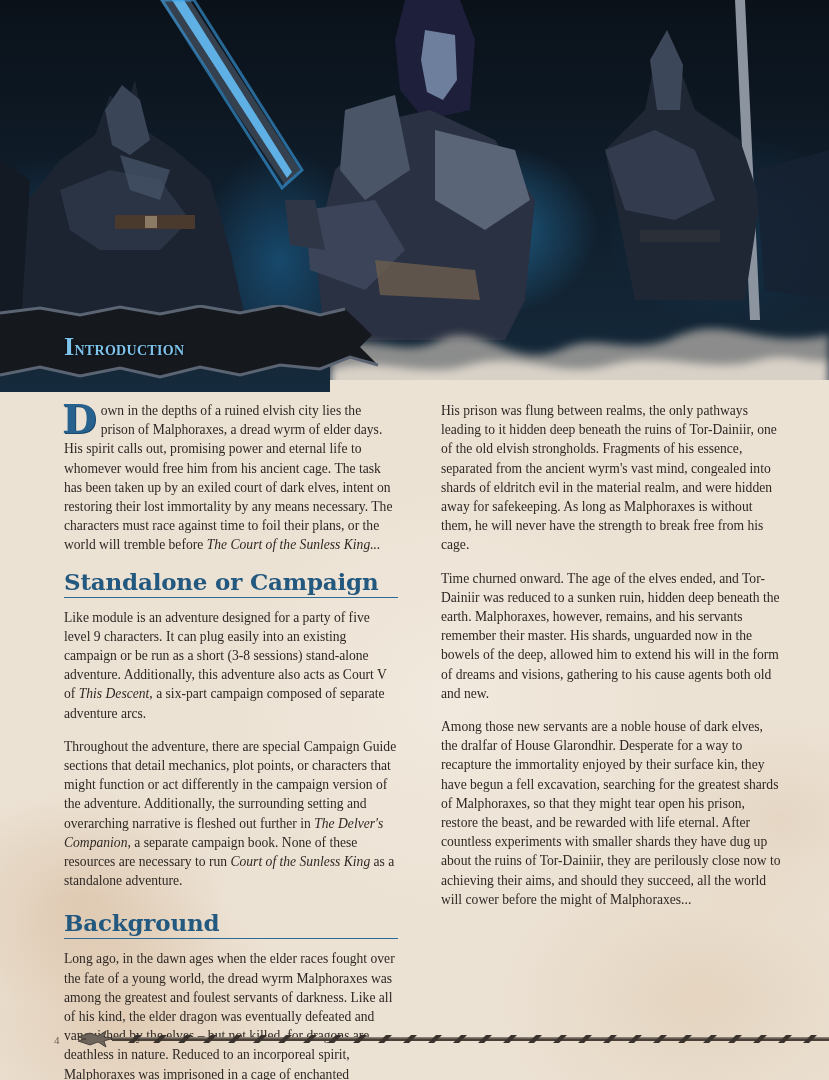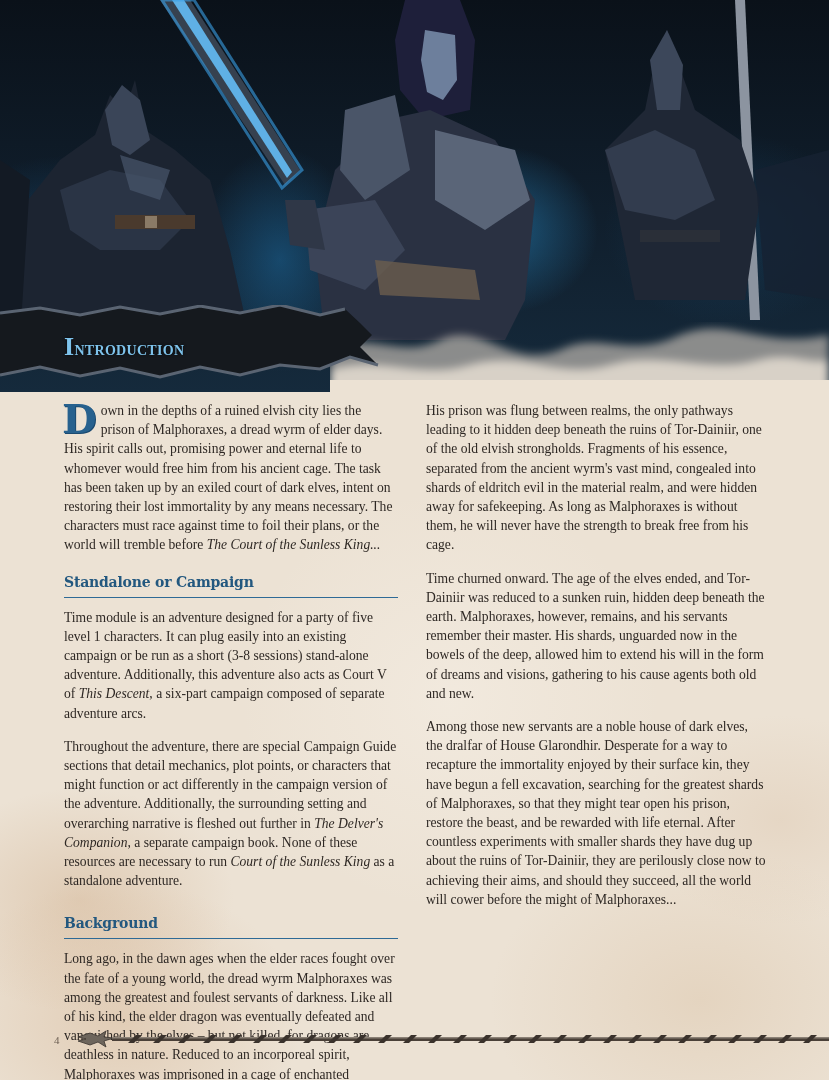--- a/index.html
+++ b/index.html
@@ -56,21 +56,21 @@
     }
     .banner-title .cap { font-size: 26px; }
 
     
     .col {
       position: absolute; top: 401px; width: 334px;
       font-size: 13.6px; line-height: 19.2px;
       color: #2e2824;
     }
     .col-left { left: 64px; }
-    .col-right { left: 426px; width: 340px; }
+    .col-right { left: 441px; width: 340px; }
     .col p { margin-bottom: 14px; }
     .col p.tight { margin-bottom: 0; }
     b { font-weight: normal; }
     i { font-style: italic; }
 
     .dropcap {
       float: left;
       font-family: "DejaVu Serif", serif;
       font-weight: bold;
       font-size: 40px;
@@ -78,21 +78,21 @@
       color: #27618e;
       margin: 2px 4px 0 -2px;
       height: 36px;
       text-shadow: 1px 1px 0 #1b4a70;
     }
 
     h2.section {
       font-family: "DejaVu Serif", serif;
       font-weight: bold;
       color: #23587f;
-      font-size: 14px;
+      font-size: 23px;
       line-height: 26px;
       padding-bottom: 2px;
       border-bottom: 1.5px solid #2e6a96;
       margin: 10px 0 10px 0;
       letter-spacing: -0.2px;
     }
 
     
     .page-num {
       position: absolute; left: 54px; top: 1034px;
@@ -180,21 +180,21 @@
 </div>
 
 <div class="col col-left">
   <p>
     <span class="dropcap">D</span><span>own in the depths of a ruined elvish city lies the prison of Malphoraxes, a dread wyrm of elder days. His spirit calls out, promising power and eternal life to whomever would free him from his ancient cage. The task has been taken up by an exiled court of dark elves, intent on restoring their lost immortality by any means necessary. The characters must race against time to foil their plans, or the world will tremble before </span><b><i>The Court of the Sunless King...</i></b>
   </p>
 
   <h2 class="section">Standalone or Campaign</h2>
 
   <p>
-    <span>Time module is an adventure designed for a party of five </span><b>level 1</b><span> characters. It can plug easily into an existing campaign or be run as a short (3-8 sessions) stand-alone adventure. Additionally, this adventure also acts as </span><b>Court V</b><span> of </span><i>This Descent</i><span>, a six-part campaign composed of separate adventure arcs.</span>
+    <span>Like module is an adventure designed for a party of five </span><b>level 9</b><span> characters. It can plug easily into an existing campaign or be run as a short (3-8 sessions) stand-alone adventure. Additionally, this adventure also acts as </span><b>Court V</b><span> of </span><i>This Descent</i><span>, a six-part campaign composed of separate adventure arcs.</span>
   </p>
 
   <p>
     <span>Throughout the adventure, there are special Campaign Guide sections that detail mechanics, plot points, or characters that might function or act differently in the campaign version of the adventure. Additionally, the surrounding setting and overarching narrative is fleshed out further in </span><i>The Delver's Companion</i><span>, a separate campaign book. None of these resources are necessary to run </span><i>Court of the Sunless King</i><span> as a standalone adventure.</span>
   </p>
 
   <h2 class="section" style="margin-top:20px;">Background</h2>
 
   <p class="tight">Long ago, in the dawn ages when the elder races fought over the fate of a young world, the dread wyrm Malphoraxes was among the greatest and foulest servants of darkness. Like all of his kind, the elder dragon was eventually defeated and vanquished by the elves – but not killed, for dragons are deathless in nature. Reduced to an incorporeal spirit, Malphoraxes was imprisoned in a cage of enchanted obsidian.</p>
 </div>

